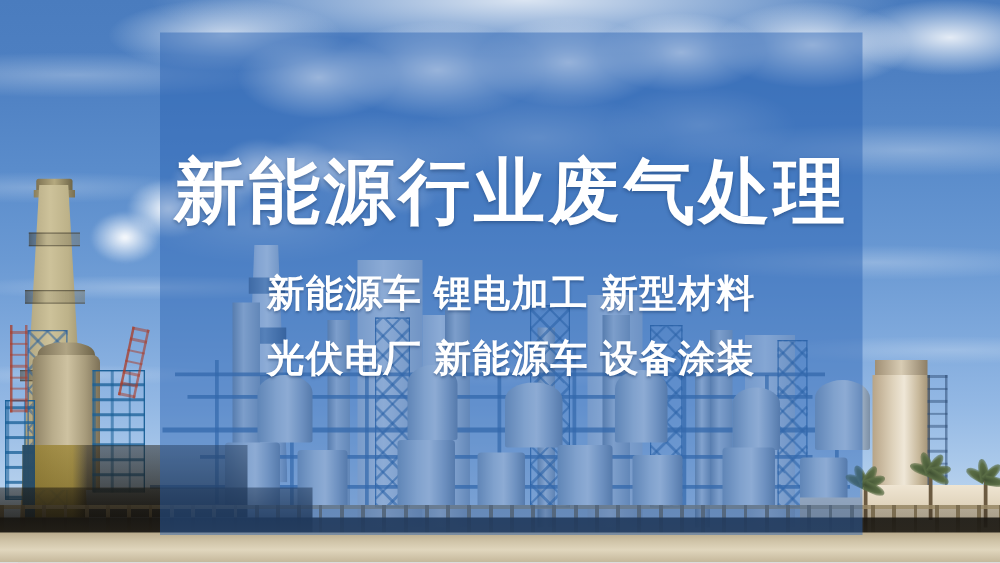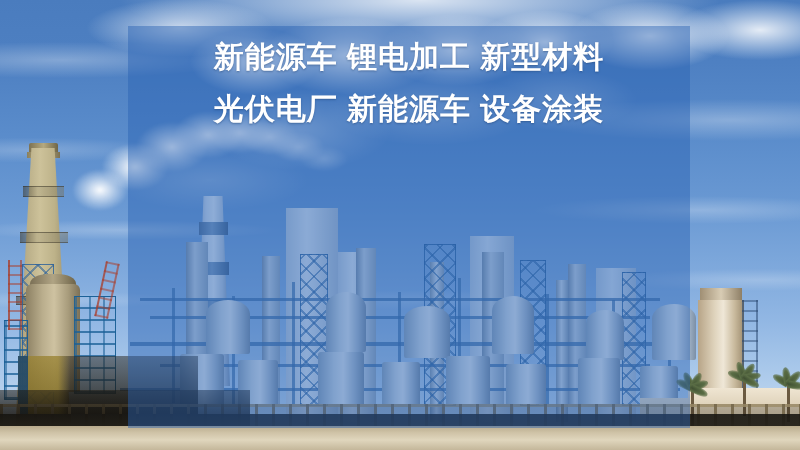--- a/index.html
+++ b/index.html
@@ -322,21 +322,21 @@
   }
   .subline {
     font-size: 30px;
     line-height: 1.0;
     font-weight: 700;
     letter-spacing: 1px;
     color: #ffffff;
     white-space: nowrap;
     text-shadow: 0 1px 2px rgba(20,50,95,.40);
   }
-  .subline.one { margin-top: 16px; }
+  .subline.one { margin-top: 35px; }
   .subline.two { margin-top: 22px; }
 </style>
 </head>
 <body>
 
 <div id="stage">
 
   <div class="sky"></div>
   <div class="cirrus"></div>
   <div class="cumulus"></div>
@@ -449,17 +449,18 @@
 
   <div class="fg-machines"></div>
   <div class="fence"></div>
   <div class="fg-left-dark"></div>
   <div class="fg-dark"></div>
   <div class="fg-wall"></div>
 
   <div class="overlay-panel"></div>
 
   <div class="text-layer">
+    <div class="headline">新能源行业废气处理</div>
     <div class="subline one">新能源车  锂电加工  新型材料</div>
     <div class="subline two">光伏电厂  新能源车  设备涂装</div>
   </div>
 
 </div>
 
 </body></html>

